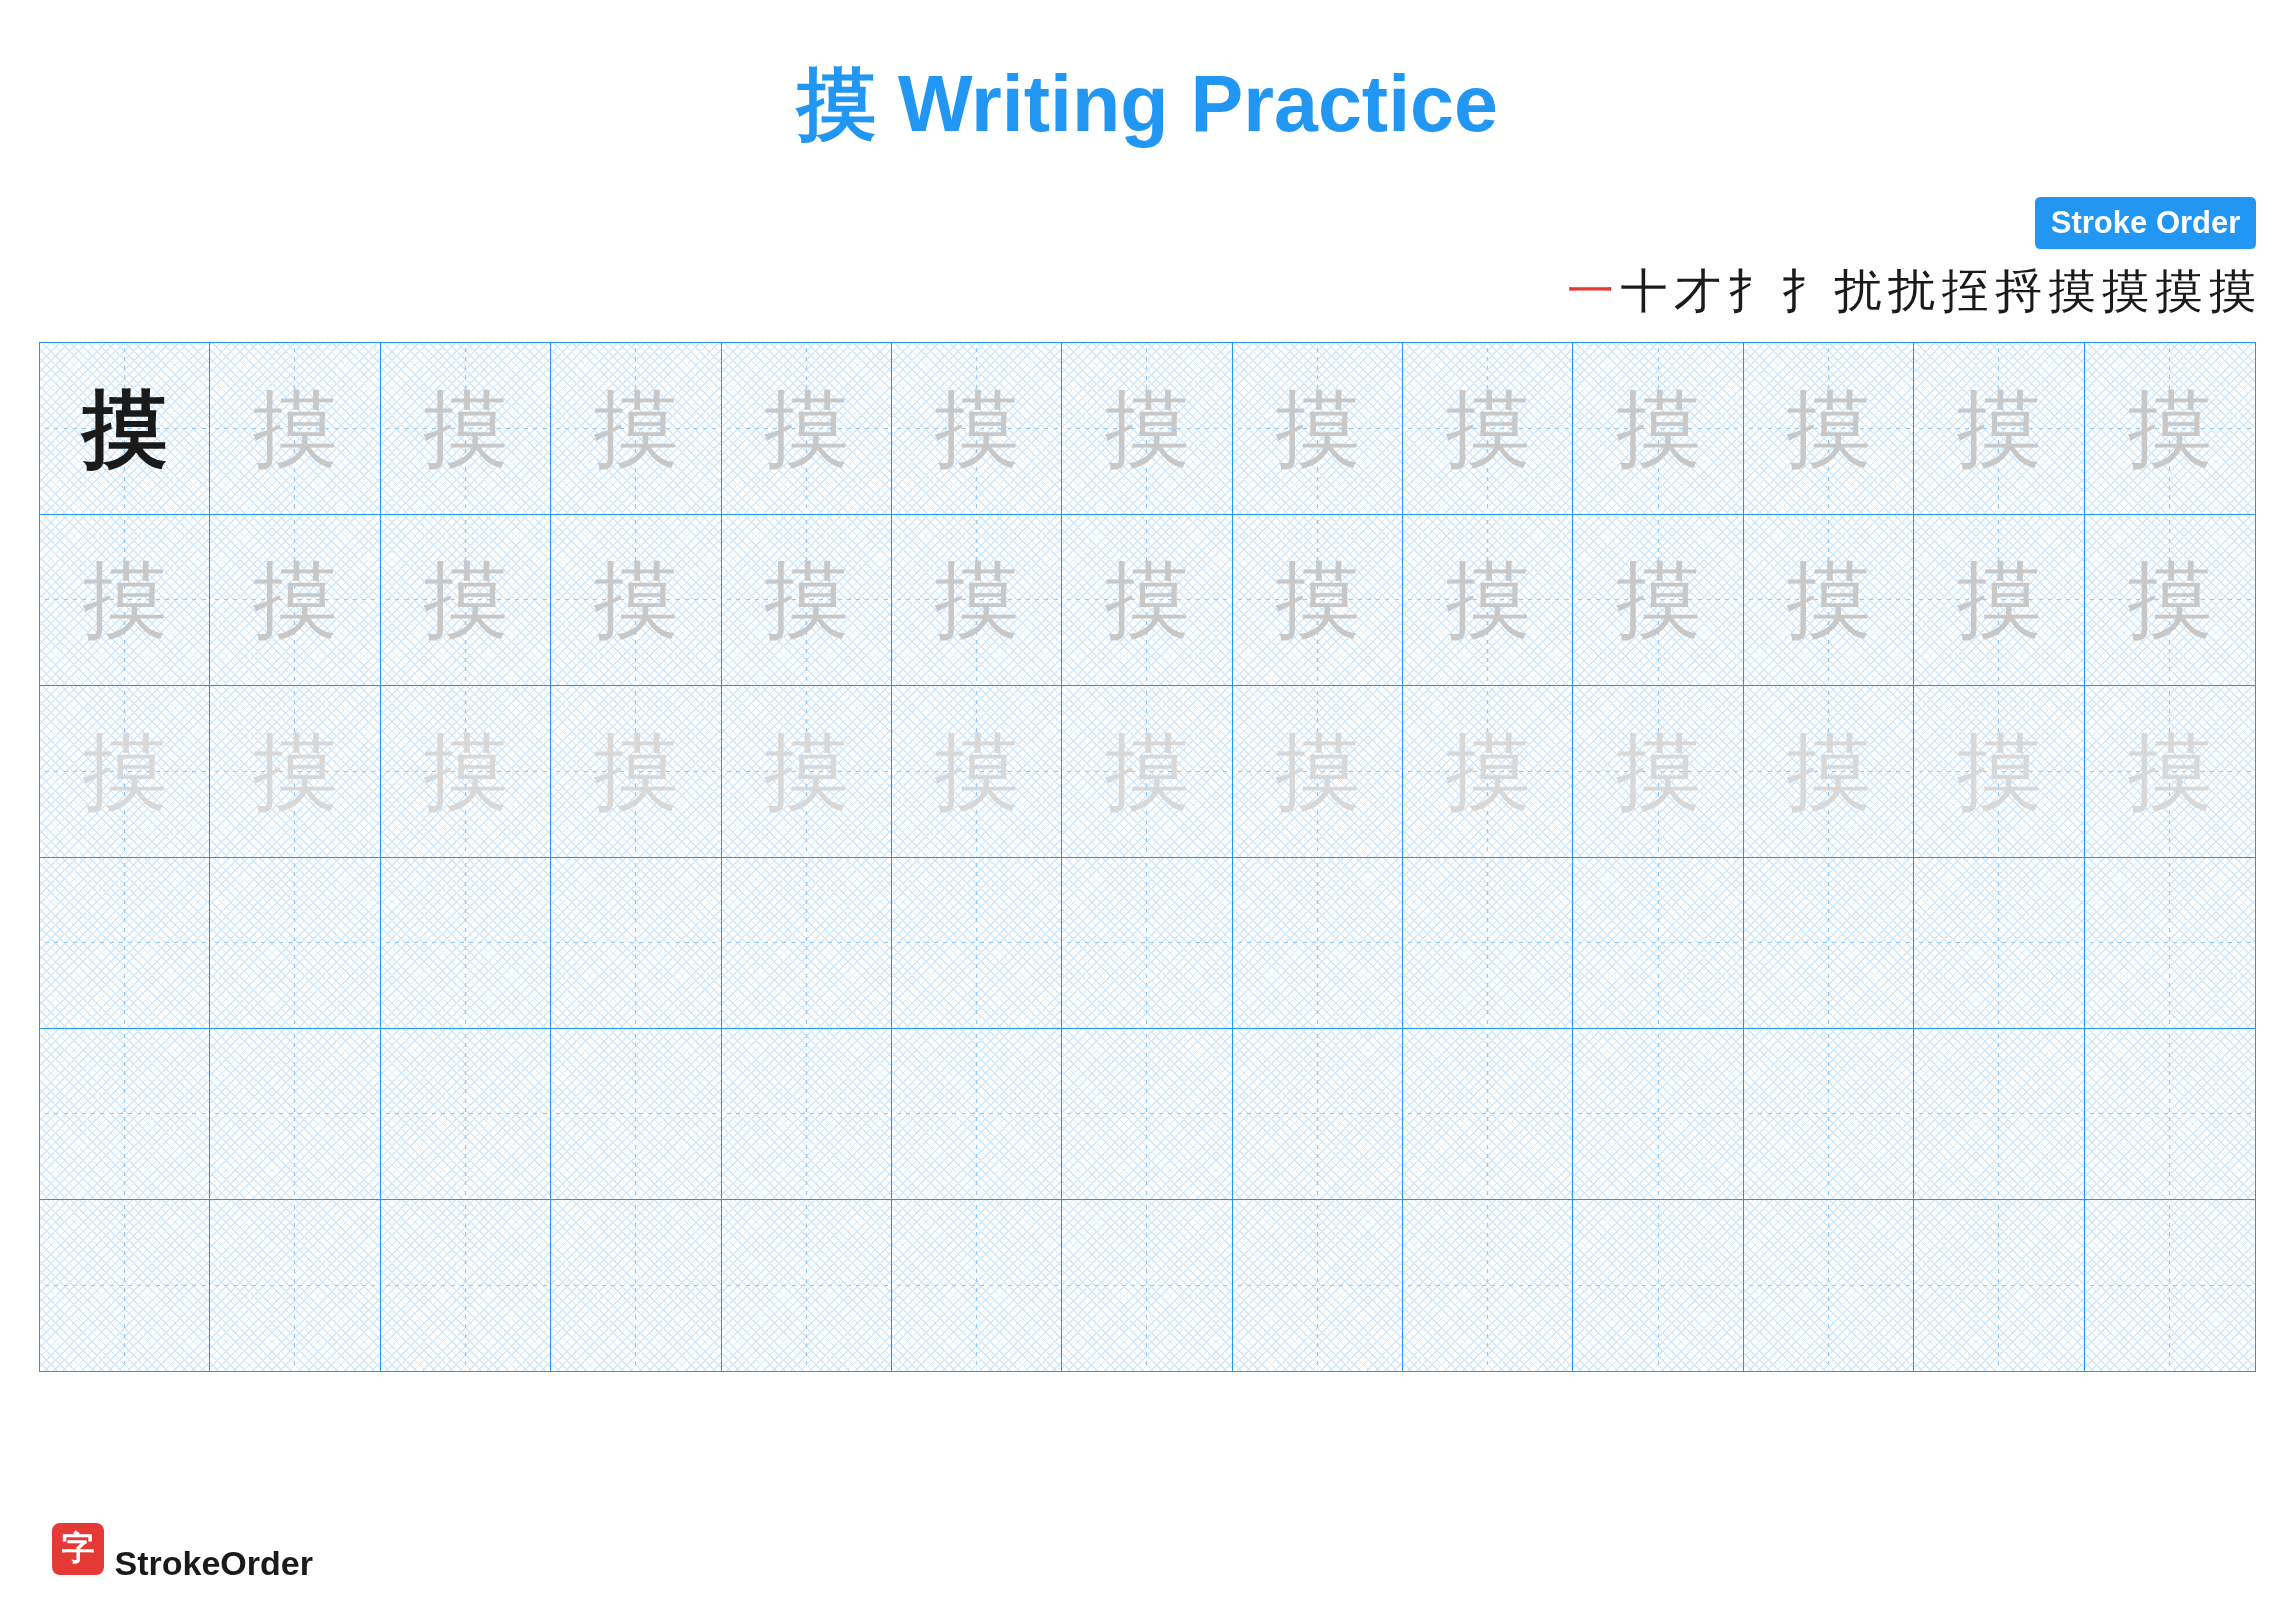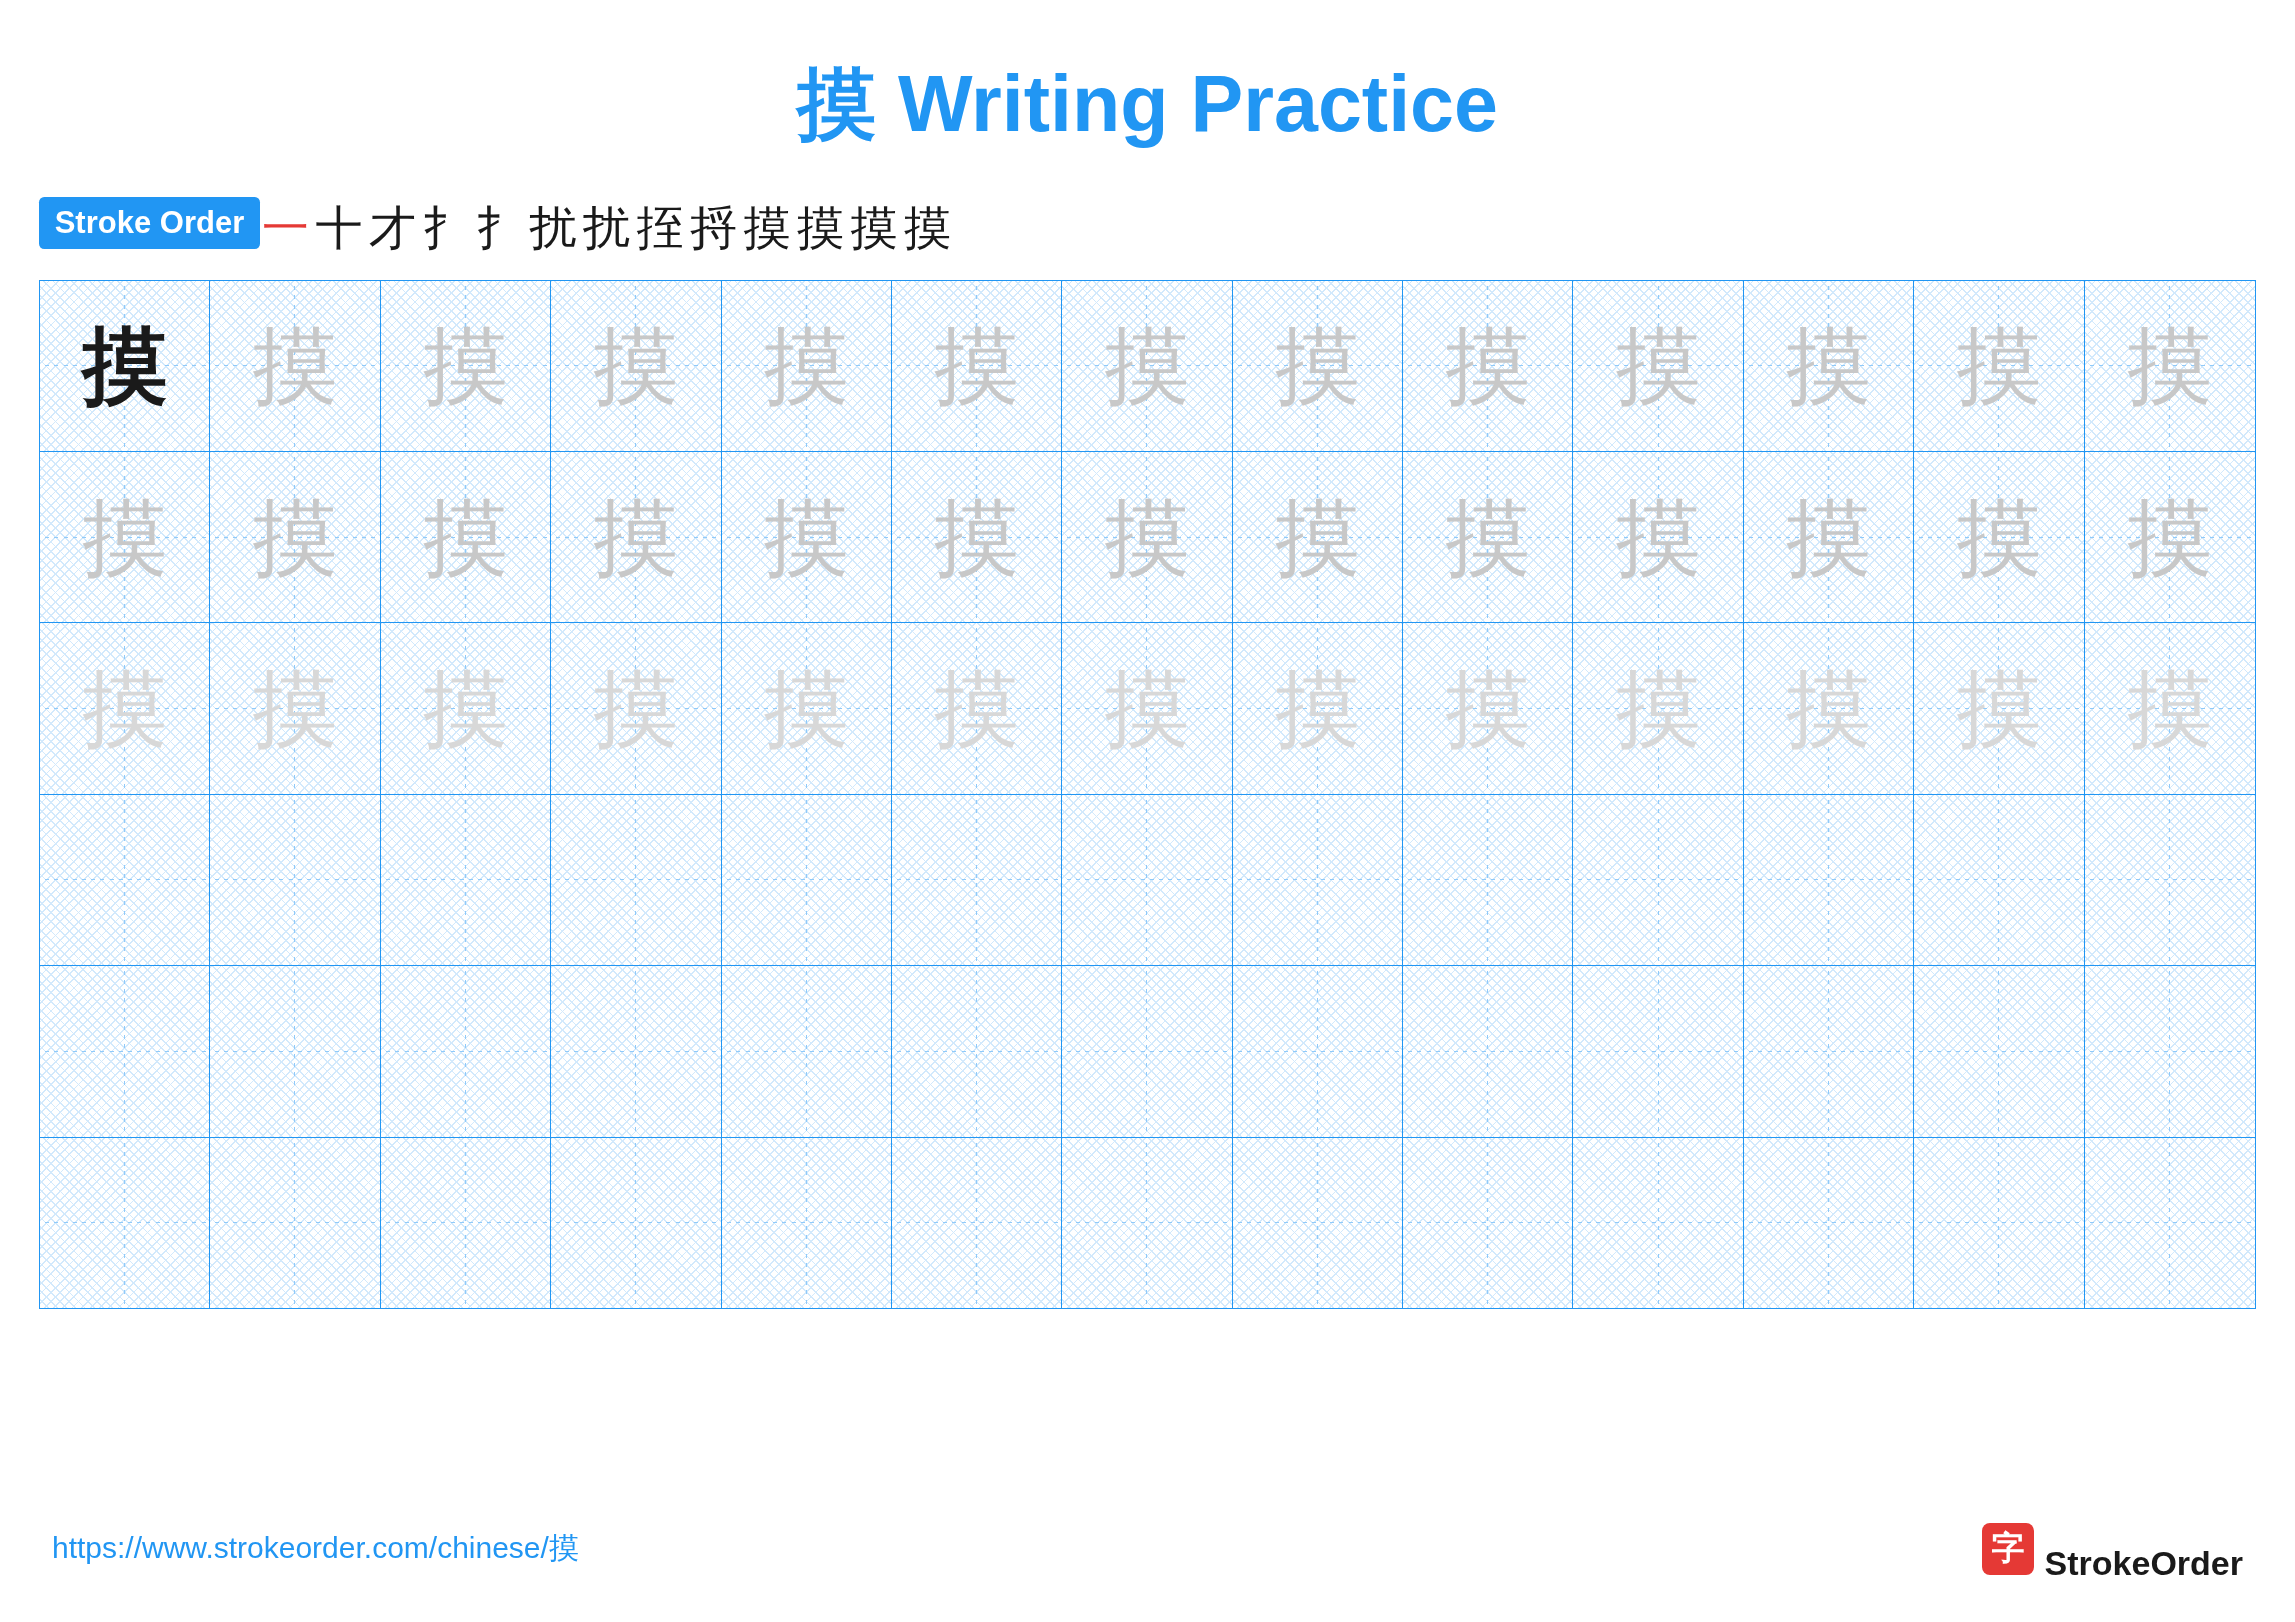--- a/index.html
+++ b/index.html
@@ -21,23 +21,24 @@
     }
     .title-text {
       font-size: 79px;
       font-weight: bold;
       color: #2196F3;
     }
 
     
     .stroke-order-area {
       display: flex;
-      align-items: flex-start;
+      align-items: flex-end;
       padding: 13px 39px 19.6px 39px;
-      gap: 2px;
+      gap: 11px;
+      flex-direction: column;
     }
     .stroke-order-badge {
       background: #2196F3;
       color: white;
       font-size: 31px;
       font-weight: bold;
       padding: 7.9px 15.7px;
       border-radius: 5.2px;
       white-space: nowrap;
     }
@@ -405,19 +406,18 @@
     <div class="grid-cell grid-cell-empty"></div>
     <div class="grid-cell grid-cell-empty"></div>
     <div class="grid-cell grid-cell-empty"></div>
     <div class="grid-cell grid-cell-empty"></div>
     <div class="grid-cell grid-cell-empty"></div>
   </div>
 
 </div>
 
 <div class="footer">
-  <a class="footer-url" href="#">https://www.strokeorder.com/chinese/摸</a>
   <div class="footer-logo">
     <div class="logo-icon">字</div>
     <span class="logo-text">StrokeOrder</span>
   </div>
 </div>
 
 
 </body></html>

